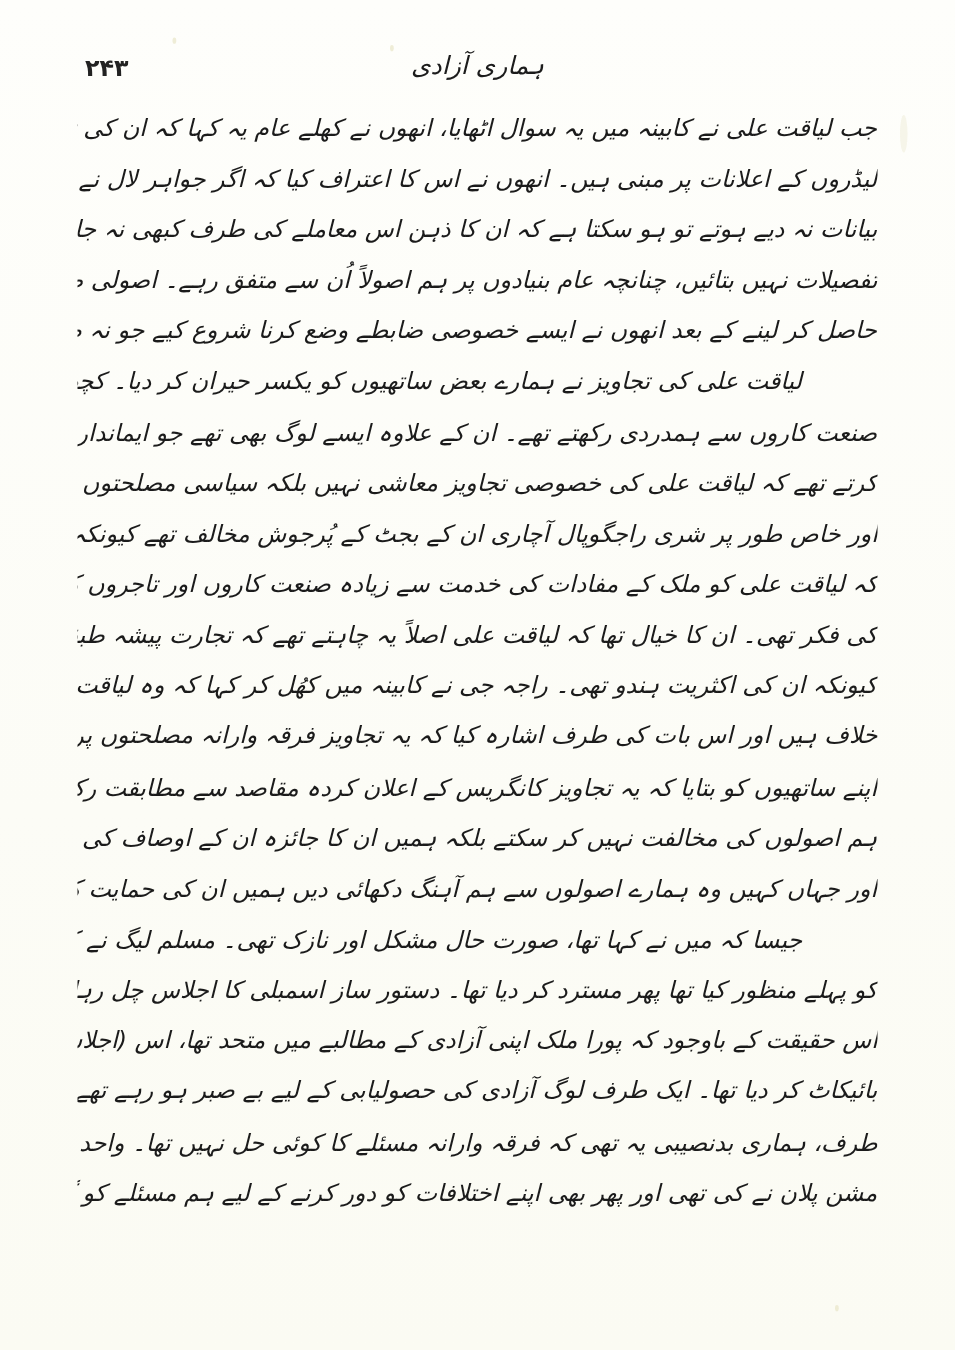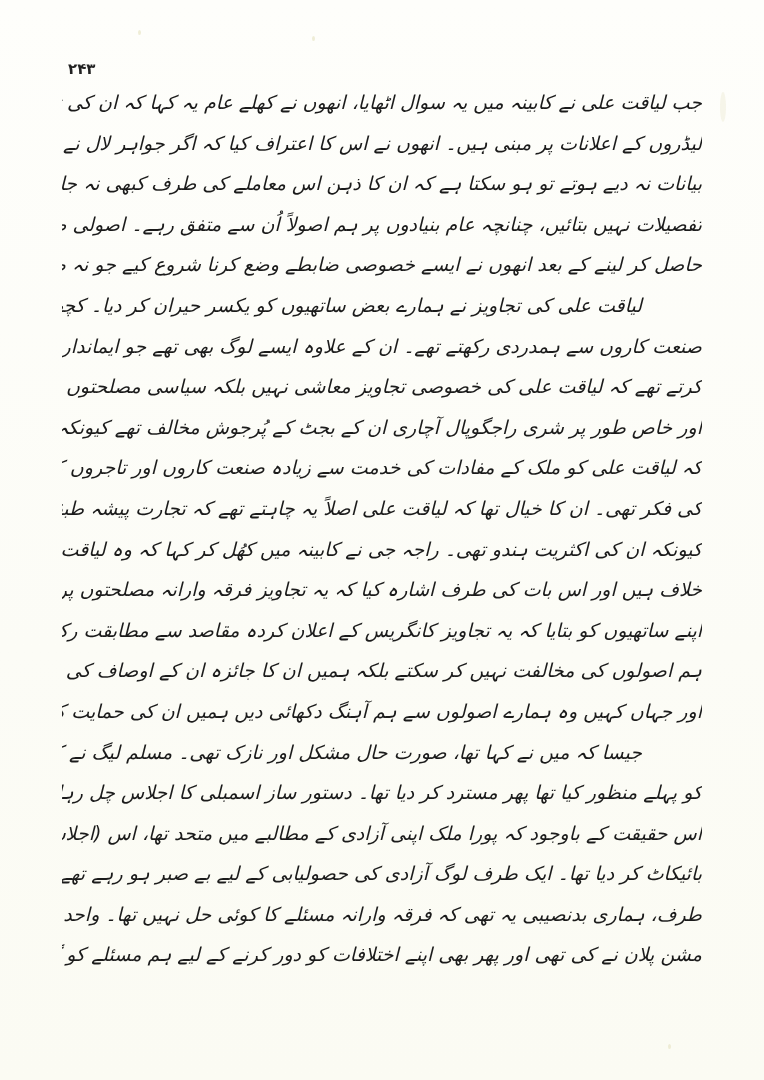--- a/index.html
+++ b/index.html
@@ -24,22 +24,22 @@
     .speck {
       position: absolute;
       width: 3px; height: 5px;
       background: #e8e6c8;
       border-radius: 50%;
       opacity: 0.7;
     }
     .page-number {
       position: absolute;
       left: 68px;
-      top: 60px;
-      font-size: 15px;
+      top: 44px;
+      font-size: 19px;
       font-weight: bold;
       direction: rtl;
       letter-spacing: 1px;
       color: #222;
     }
     .running-head {
       position: absolute;
       left: 0; right: 0;
       top: 40px;
       text-align: center;
@@ -75,20 +75,21 @@
   </style>
 </head>
 <body>
 
 <div class="page">
   <span class="speck" style="left:138px; top:30px;"></span>
   <span class="speck" style="left:312px; top:36px;"></span>
   <span class="speck" style="left:720px; top:92px; width:6px; height:30px; opacity:0.35;"></span>
   <span class="speck" style="left:668px; top:1044px;"></span>
 
+  <div class="running-head">ہماری آزادی</div>
   <div class="page-number">۲۴۳</div>
 
   <div class="body-text" id="body-text">
       <div class="line">جب لیاقت علی نے کابینہ میں یہ سوال اٹھایا، انھوں نے کھلے عام یہ کہا کہ ان کی تجاویز دستےدار کانگریسی</div>
       <div class="line">لیڈروں کے اعلانات پر مبنی ہیں۔ انھوں نے اس کا اعتراف کیا کہ اگر جواہر لال نے اور میں نے یہ</div>
       <div class="line">بیانات نہ دیے ہوتے تو ہو سکتا ہے کہ ان کا ذہن اس معاملے کی طرف کبھی نہ جاتا۔ بہر نوع انھوں نے</div>
       <div class="line">تفصیلات نہیں بتائیں، چنانچہ عام بنیادوں پر ہم اصولاً اُن سے متفق رہے۔ اصولی طور پر ہماری رضامندی</div>
       <div class="line">حاصل کر لینے کے بعد انھوں نے ایسے خصوصی ضابطے وضع کرنا شروع کیے جو نہ صرف یہ کہ انتہا پسندانہ</div>
       <div class="line indent">لیاقت علی کی تجاویز نے ہمارے بعض ساتھیوں کو یکسر حیران کر دیا۔ کچھ ایسے بھی تھے جو خفیہ طور پر</div>
       <div class="line">صنعت کاروں سے ہمدردی رکھتے تھے۔ ان کے علاوہ ایسے لوگ بھی تھے جو ایمانداری سے یہ محسوس</div>

